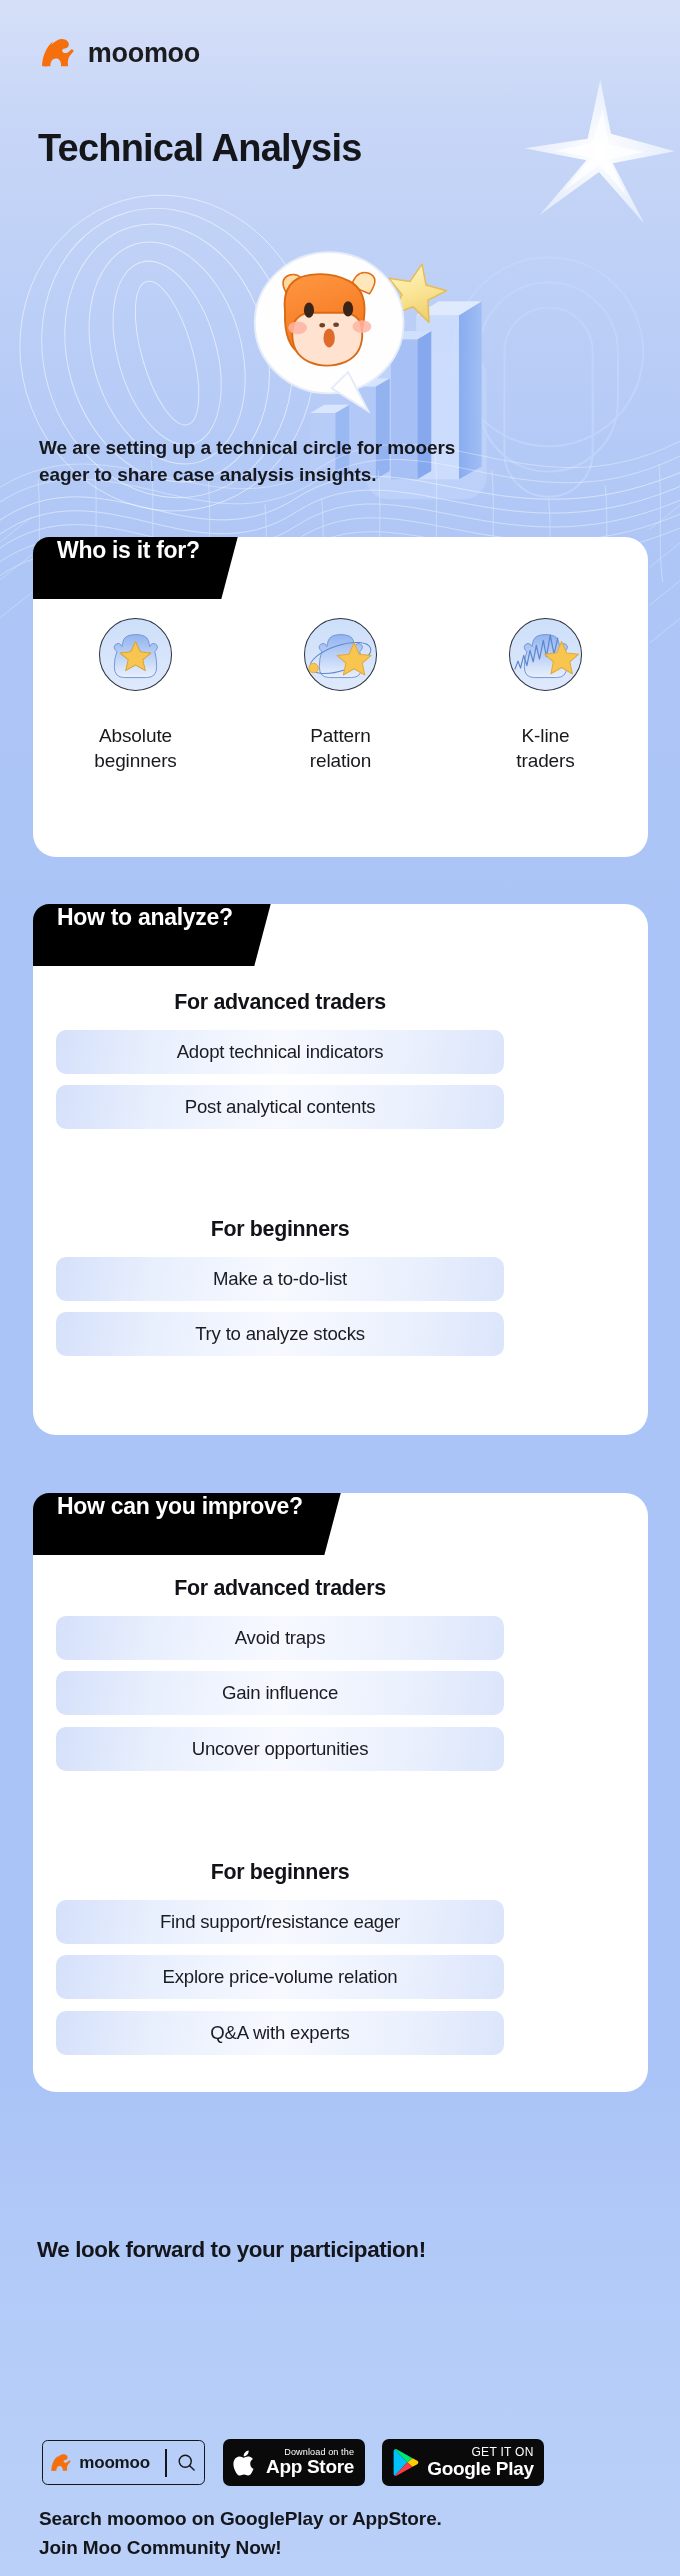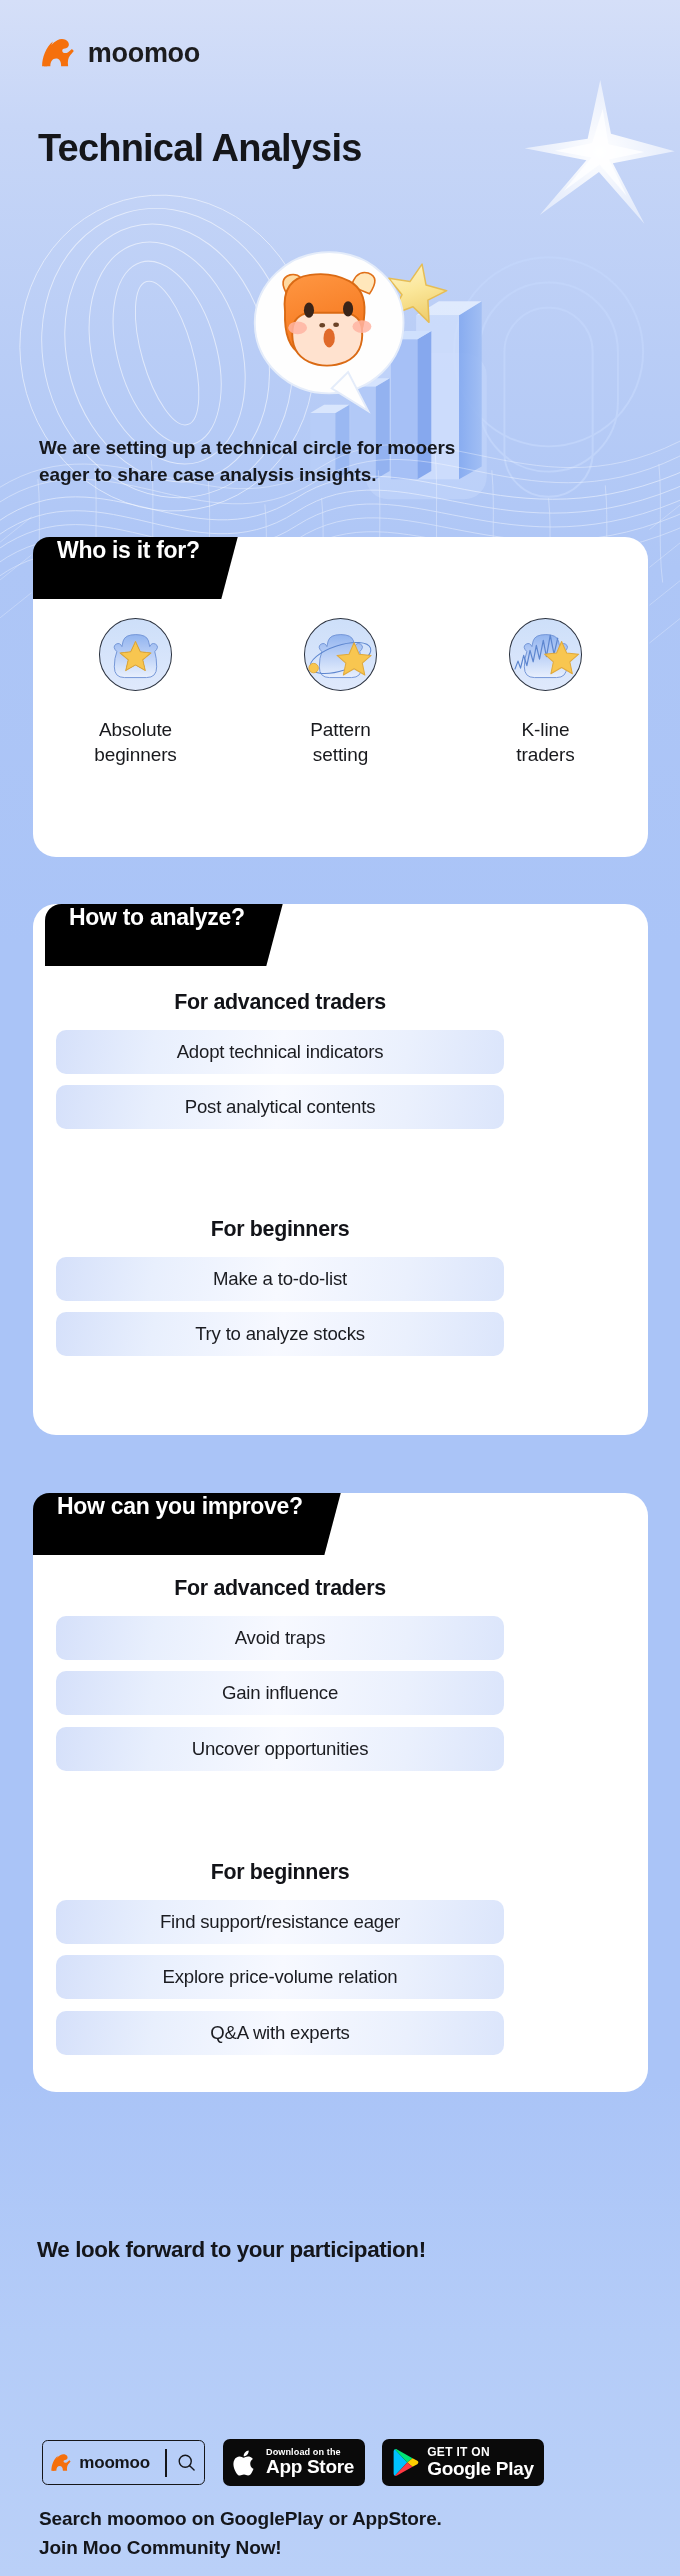--- a/index.html
+++ b/index.html
@@ -111,21 +111,21 @@
     clip-path: polygon(0 0, 100% 0, calc(100% - 16.4px) 100%, 0 100%);
   }
   .tab-inner {
     color: #ffffff;
     font-size: 23px;
     font-weight: 700;
     letter-spacing: -0.3px;
     white-space: nowrap;
   }
   .tab.t1 { top: 537px; }
-  .tab.t2 { top: 904px; margin-left: 12px; }
+  .tab.t2 { top: 904px; }
   .tab.t3 { top: 1493px; }
 
   
   .tab::after {
     content: "";
     position: absolute;
     right: 0; bottom: -0.6px;
     width: 21.4px; height: 21.4px;
     background: transparent;
     border-bottom-right-radius: 16.4px;
@@ -144,21 +144,21 @@
     z-index: 7;
   }
   .persona {
     width: 158px;
     display: flex;
     flex-direction: column;
     align-items: center;
   }
   .persona-avatar { width: 79px; height: 79px; display: block; }
   .persona-label {
-    margin-top: 23px;
+    margin-top: 29px;
     font-size: 19px;
     line-height: 1.32;
     font-weight: 500;
     color: #18191d;
     text-align: center;
     letter-spacing: -0.1px;
   }
   .persona-label .line { display: block; }
 
   
@@ -254,24 +254,25 @@
     display: flex;
     align-items: center;
     padding: 0 10.7px;
     gap: 7.6px;
   }
   .badge-store .bs-icon { flex: none; }
   .badge-store .bs-text { display: flex; flex-direction: column; justify-content: center; }
   .bs-small {
     color: #ffffff;
     font-size: 9.1px;
-    font-weight: 700;
+    font-weight: 400;
     letter-spacing: 0.1px;
     line-height: 1.1;
     white-space: nowrap;
+    text-align: right;
   }
   .bs-big {
     color: #ffffff;
     font-size: 19px;
     font-weight: 600;
     letter-spacing: -0.3px;
     line-height: 1.08;
     white-space: nowrap;
   }
   .bs-small.caps { font-size: 12px; letter-spacing: 0.3px; text-transform: uppercase; }
@@ -490,21 +491,21 @@
         </defs>
         <circle cx="62.5" cy="62.5" r="57" fill="url(#pa2)" stroke="#2c3340" stroke-width="1.6"></circle>
         <path d="M33,58 q-8,-8 -1,-12 q6,-3 9,4 l2,-9 q3,-10 20,-10 q17,0 20,10 l2,9 q3,-7 9,-4 q7,4 -1,12
                  q3,10 3,24 q0,17 -16,17 h-35 q-16,0 -16,-17 q0,-14 4,-24 z" fill="url(#pb2)" stroke="#6b8fd4" stroke-width="1.5" stroke-linejoin="round" opacity="0.95"></path>
         <ellipse cx="62.5" cy="68" rx="50" ry="20" fill="none" stroke="#5d86cf" stroke-width="1.6" transform="rotate(-18 62.5 68)"></ellipse>
         <circle cx="20" cy="84" r="7.5" fill="#f8c650" stroke="#e0a93c" stroke-width="1.4"></circle>
         <path d="M84,44 L92,62 L111,64 L97,76 L101,95 L84,85 L67,95 L71,76 L57,64 L76,62 Z" fill="#f8c650" stroke="#e0a93c" stroke-width="1.6" stroke-linejoin="round"></path>
       </svg>
       <div class="persona-label">
         <span class="line">Pattern</span>
-        <span class="line">setting</span>
+        <span class="line">relation</span>
       </div>
     </div>
 
     <div class="persona">
       <svg class="persona-avatar" viewBox="0 0 125 125">
         <defs>
           <linearGradient id="pa3" x1="0" y1="0" x2="0" y2="1">
             <stop offset="0%" stop-color="#cddff9"></stop>
               <stop offset="100%" stop-color="#dfe9fc"></stop>
           </linearGradient>

